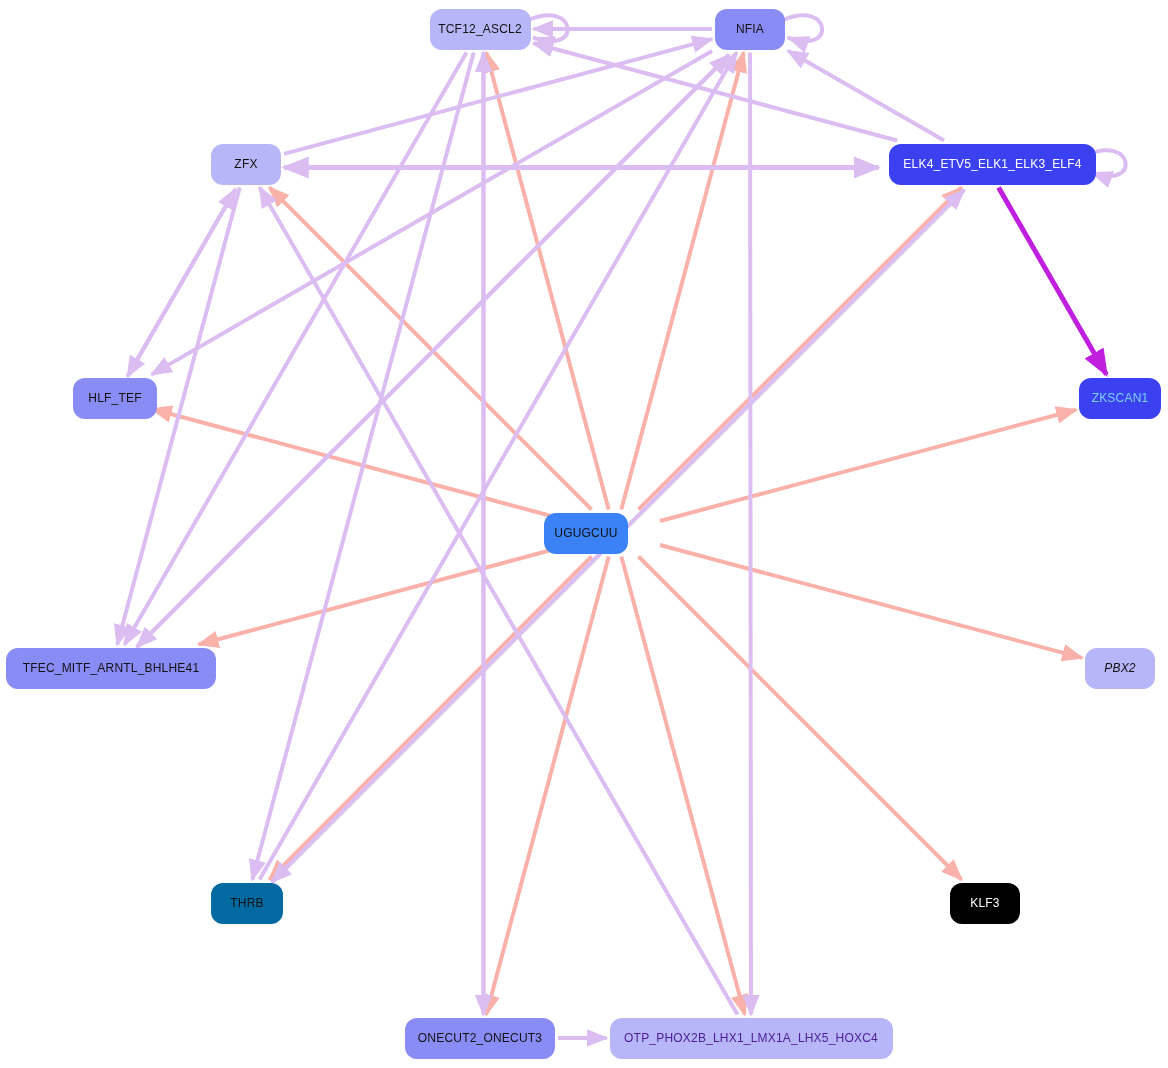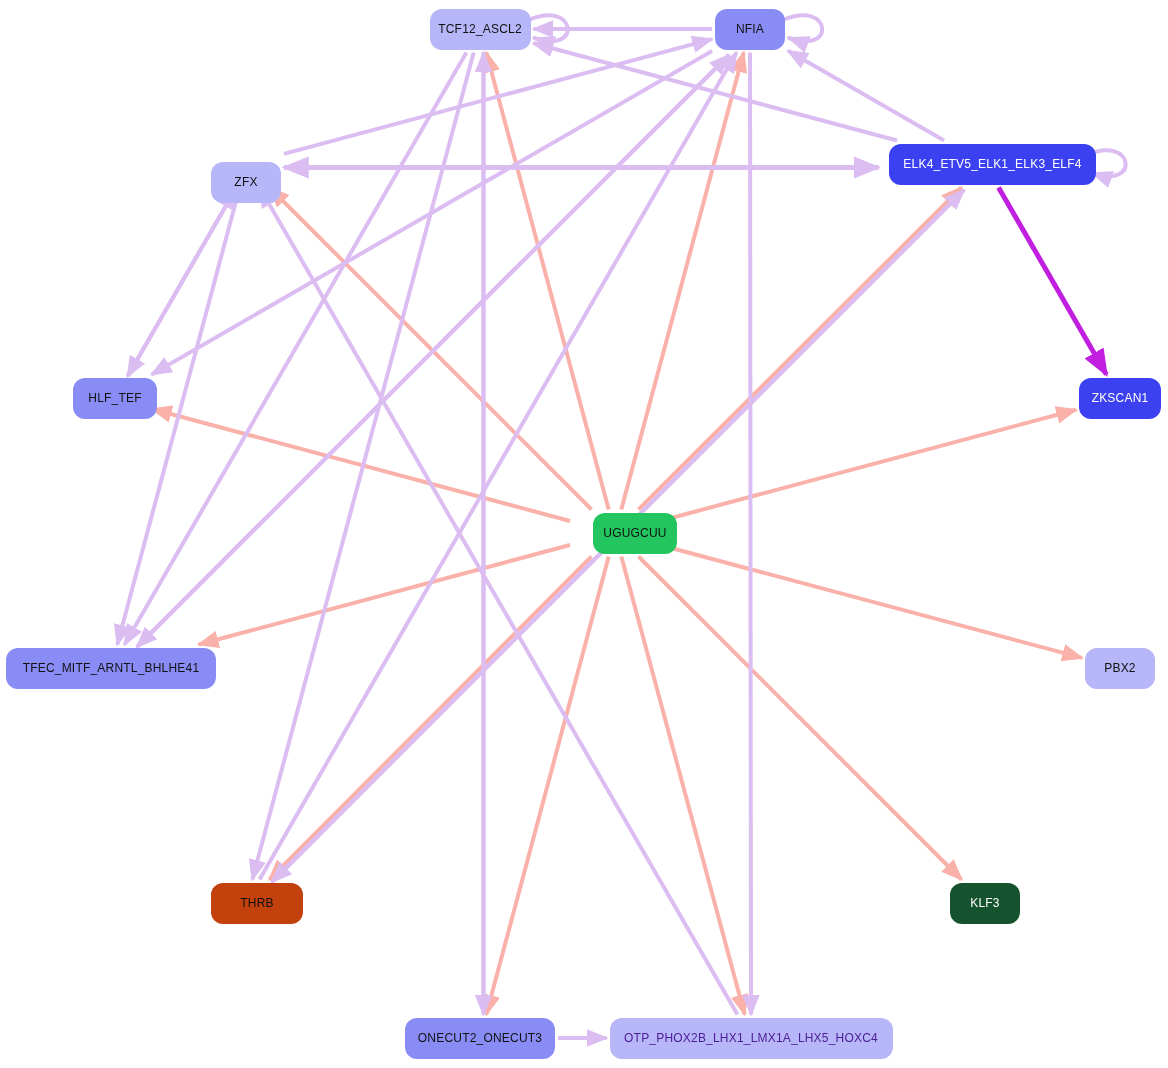--- a/index.html
+++ b/index.html
@@ -67,45 +67,45 @@
       <path d="M 136.9748737341529 646.9748737341529 L 728.9748737341529 54.974873734152915" fill="none" stroke="#dcbdf2" stroke-width="4" stroke-linecap="butt" marker-end="url(#arw2)"></path>
       <path d="M 271.97487373415294 881.9748737341529 L 963.9748737341529 189.9748737341529" fill="none" stroke="#dcbdf2" stroke-width="4" stroke-linecap="butt" marker-end="url(#arw2)"></path>
     </svg>
   <div id="nodes">
       <div class="node" style="left: 429.5px; top: 8.5px; width: 101px; height: 41px; background: rgb(182, 182, 248); color: rgb(17, 17, 17);">
         <span class="node-label">TCF12_ASCL2</span>
       </div>
       <div class="node" style="left: 715px; top: 8.5px; width: 70px; height: 41px; background: rgb(138, 140, 245); color: rgb(17, 17, 17); text-align: center;">
         <span class="node-label">NFIA</span>
       </div>
-      <div class="node" style="left: 211px; top: 143.5px; width: 70px; height: 41px; background: rgb(182, 182, 248); color: rgb(17, 17, 17); margin-top: 18px;">
+      <div class="node" style="left: 211px; top: 143.5px; width: 70px; height: 41px; background: rgb(182, 182, 248); color: rgb(17, 17, 17);">
         <span class="node-label">ZFX</span>
       </div>
       <div class="node" style="left: 889px; top: 143.5px; width: 207px; height: 41px; background: rgb(59, 65, 240); color: rgb(255, 255, 255);">
         <span class="node-label">ELK4_ETV5_ELK1_ELK3_ELF4</span>
       </div>
       <div class="node" style="left: 73px; top: 377.5px; width: 84px; height: 41px; background: rgb(138, 140, 245); color: rgb(17, 17, 17);">
         <span class="node-label">HLF_TEF</span>
       </div>
-      <div class="node" style="left: 1079px; top: 377.5px; width: 82px; height: 41px; background: rgb(59, 65, 240); color: #ffffff;">
+      <div class="node" style="left: 1079px; top: 377.5px; width: 82px; height: 41px; background: rgb(59, 65, 240); color: #7dd3fc;">
         <span class="node-label">ZKSCAN1</span>
       </div>
-      <div class="node" style="left: 593px; top: 512.5px; width: 84px; height: 41px; background: #22c55e; color: rgb(17, 17, 17);">
+      <div class="node" style="left: 544px; top: 512.5px; width: 84px; height: 41px; background: #3b82f6; color: rgb(17, 17, 17);">
         <span class="node-label">UGUGCUU</span>
       </div>
       <div class="node" style="left: 6px; top: 647.5px; width: 210px; height: 41px; background: rgb(138, 140, 245); color: rgb(17, 17, 17);">
         <span class="node-label">TFEC_MITF_ARNTL_BHLHE41</span>
       </div>
-      <div class="node" style="left: 1085px; top: 647.5px; width: 70px; height: 41px; background: rgb(182, 182, 248); color: rgb(17, 17, 17);">
+      <div class="node" style="left: 1085px; top: 647.5px; width: 70px; height: 41px; background: rgb(182, 182, 248); color: rgb(17, 17, 17); font-style: italic;">
         <span class="node-label">PBX2</span>
       </div>
-      <div class="node" style="left: 211px; top: 882.5px; width: 92px; height: 41px; background: #c2410c; color: rgb(17, 17, 17);">
+      <div class="node" style="left: 211px; top: 882.5px; width: 72px; height: 41px; background: #0369a1; color: rgb(17, 17, 17);">
         <span class="node-label">THRB</span>
       </div>
-      <div class="node" style="left: 950px; top: 882.5px; width: 70px; height: 41px; background: #14532d; color: rgb(255, 255, 255);">
+      <div class="node" style="left: 950px; top: 882.5px; width: 70px; height: 41px; background: #000000; color: rgb(255, 255, 255);">
         <span class="node-label">KLF3</span>
       </div>
       <div class="node" style="left: 405px; top: 1017.5px; width: 150px; height: 41px; background: rgb(138, 140, 245); color: rgb(17, 17, 17);">
         <span class="node-label">ONECUT2_ONECUT3</span>
       </div>
       <div class="node" style="left: 609.5px; top: 1017.5px; width: 283px; height: 41px; background: rgb(182, 182, 248); color: #4c1d95;">
         <span class="node-label">OTP_PHOX2B_LHX1_LMX1A_LHX5_HOXC4</span>
       </div>
     </div>
 </div>

